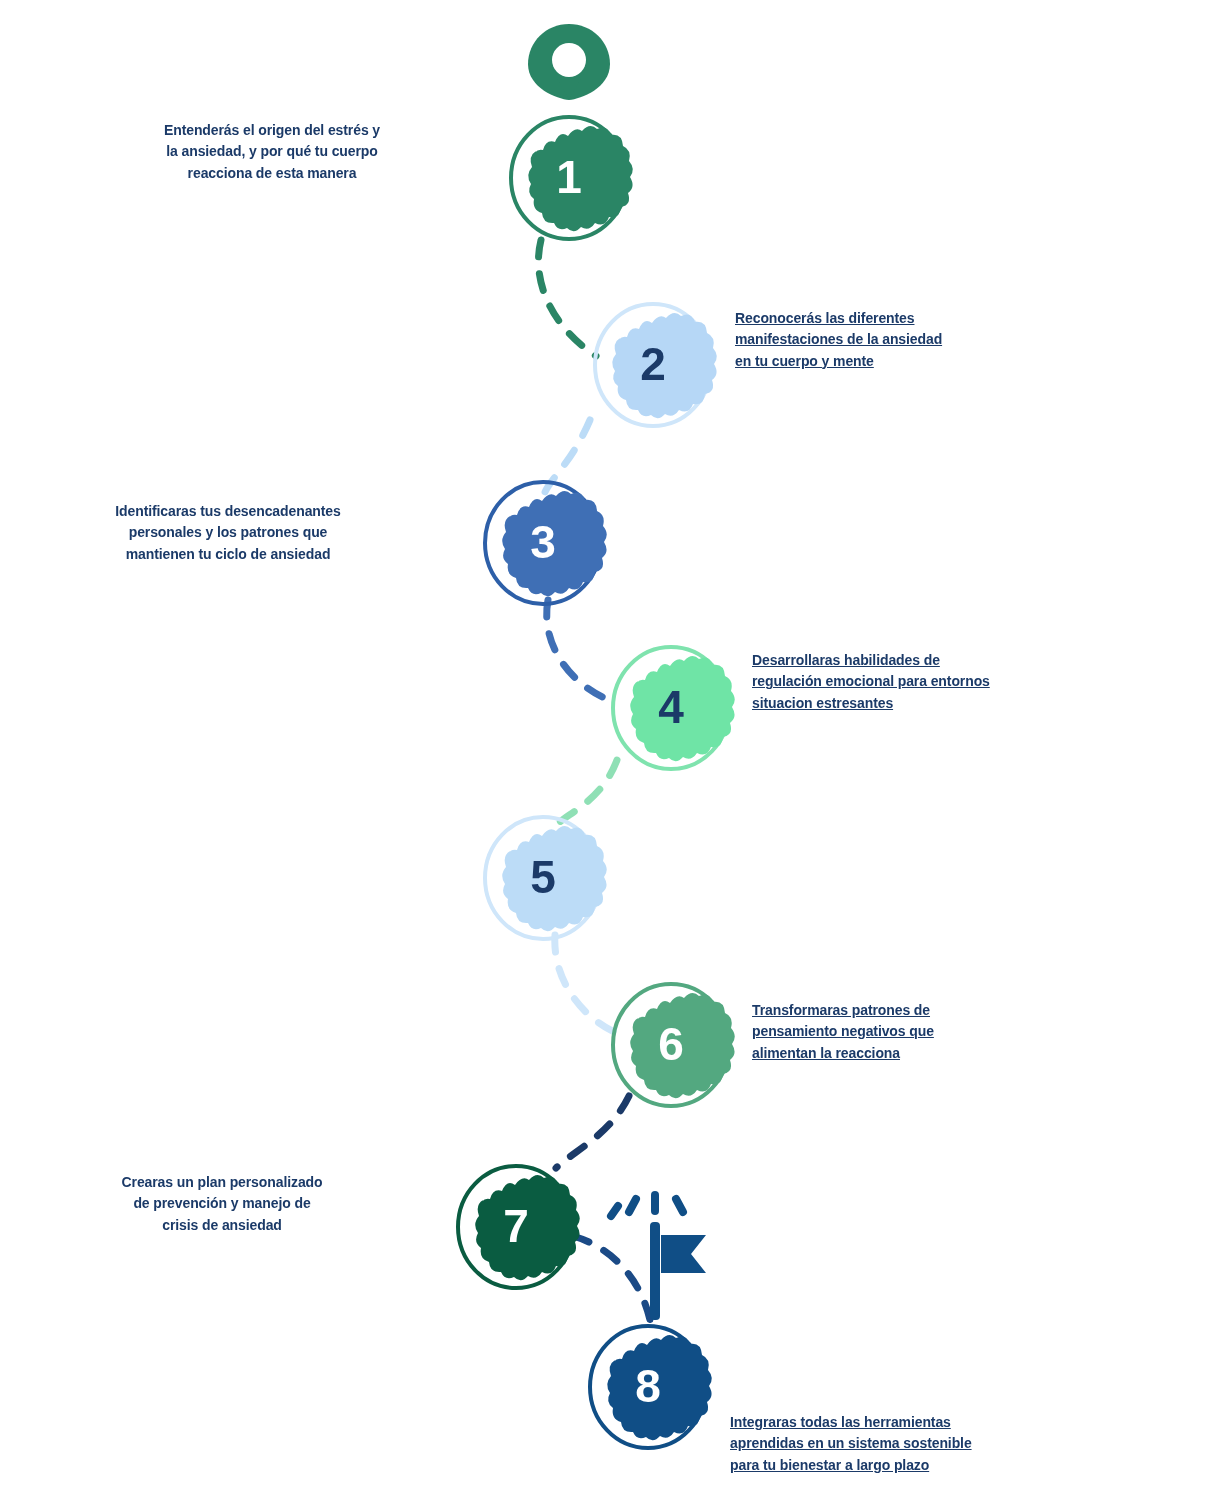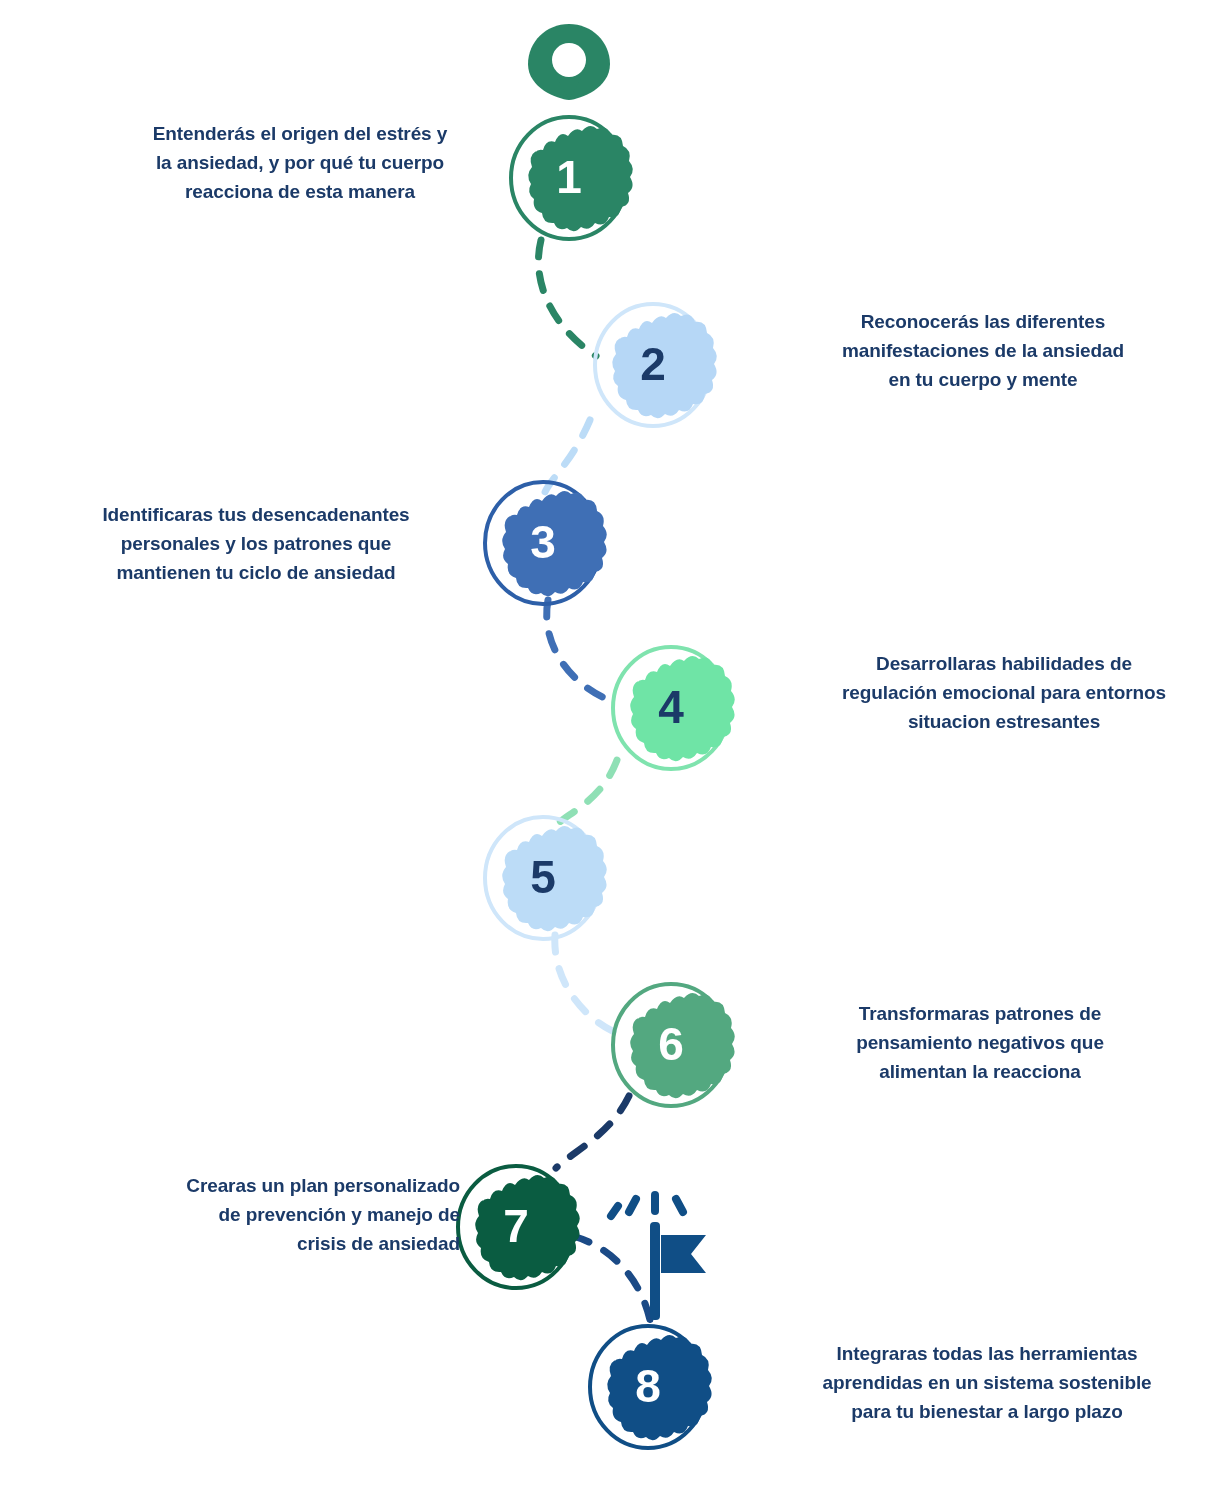--- a/index.html
+++ b/index.html
@@ -8,28 +8,27 @@
     font-family:"Liberation Sans", sans-serif;
     overflow:hidden;
   }
   #stage{position:relative;width:1215px;height:1500px;}
 
   
   .step-text{
     position:absolute;
     color:#1b3a68;
     font-weight:700;
-    font-size:19px;
+    font-size:14px;
     line-height:1.52;
     letter-spacing:-0.1px;
     white-space:pre-line;
-    margin-left:28px;
   }
   .step-text.left{text-align:center;}
-  .step-text.right{text-align:center;}
+  .step-text.right{text-decoration:underline;}
 
   
   .badge{
     position:absolute;
     width:130px;height:130px;
   }
   .badge svg{display:block;width:130px;height:130px;overflow:visible;}
   .badge .num{
     position:absolute;left:0;top:0;width:130px;height:130px;
     display:flex;align-items:center;justify-content:center;
@@ -146,28 +145,28 @@
 pensamiento negativos que
 alimentan la reacciona</div>
 
   <div class="badge" style="left:451px;top:1162px;">
     <svg viewBox="0 0 130 130">
       <ellipse cx="65" cy="65" rx="58" ry="61" fill="none" stroke="#0a5c41" stroke-width="4"></ellipse>
       <path d="M28 48 q2-13 11-11 q3-11 12-8 q5-12 13-6 q7-10 14-5 q8-9 15-2 q10-5 14 6 q11-2 12 11 q9 4 6 15 q7 8 1 16 q6 10-2 16 q4 12-7 14 q-1 12-12 10 q-4 11-14 6 q-6 9-14 4 q-7 8-14 1 q-9 4-13-5 q-11 1-12-10 q-10-3-8-14 q-8-6-3-15 q-6-9 1-17 q-4-11 4-16 Z" fill="#0a5c41"></path>
     </svg>
     <div class="num" style="color:#ffffff;">7</div>
   </div>
-  <div class="step-text left" style="left:12px;top:1172px;width:420px;text-align:right;">Crearas un plan personalizado
+  <div class="step-text left" style="left:12px;top:1172px;width:420px;">Crearas un plan personalizado
 de prevención y manejo de
 crisis de ansiedad</div>
 
   <div class="badge" style="left:583px;top:1322px;">
     <svg viewBox="0 0 130 130">
       <ellipse cx="65" cy="65" rx="58" ry="61" fill="none" stroke="#104e86" stroke-width="4"></ellipse>
       <path d="M28 48 q2-13 11-11 q3-11 12-8 q5-12 13-6 q7-10 14-5 q8-9 15-2 q10-5 14 6 q11-2 12 11 q9 4 6 15 q7 8 1 16 q6 10-2 16 q4 12-7 14 q-1 12-12 10 q-4 11-14 6 q-6 9-14 4 q-7 8-14 1 q-9 4-13-5 q-11 1-12-10 q-10-3-8-14 q-8-6-3-15 q-6-9 1-17 q-4-11 4-16 Z" fill="#104e86"></path>
     </svg>
     <div class="num" style="color:#ffffff;">8</div>
   </div>
-  <div class="step-text right" style="left:730px;top:1340px;width:458px;">Integraras todas las herramientas
+  <div class="step-text right" style="left:730px;top:1412px;width:458px;">Integraras todas las herramientas
 aprendidas en un sistema sostenible
 para tu bienestar a largo plazo</div>
 
 </div>
 
 </body></html>

